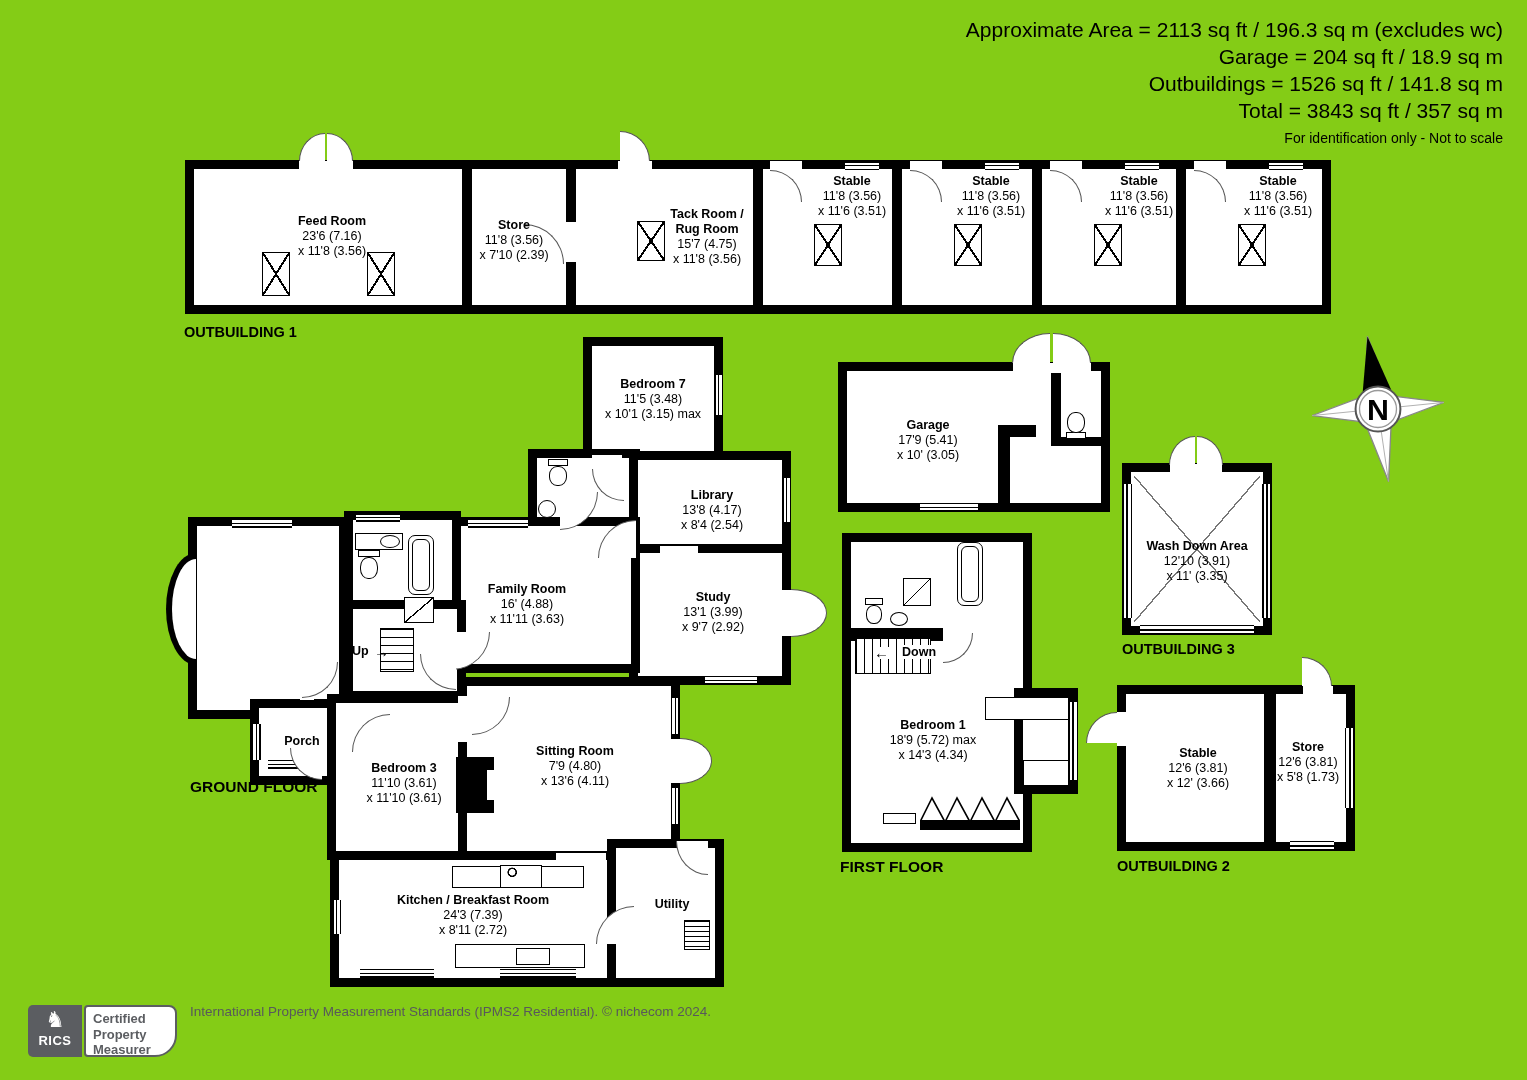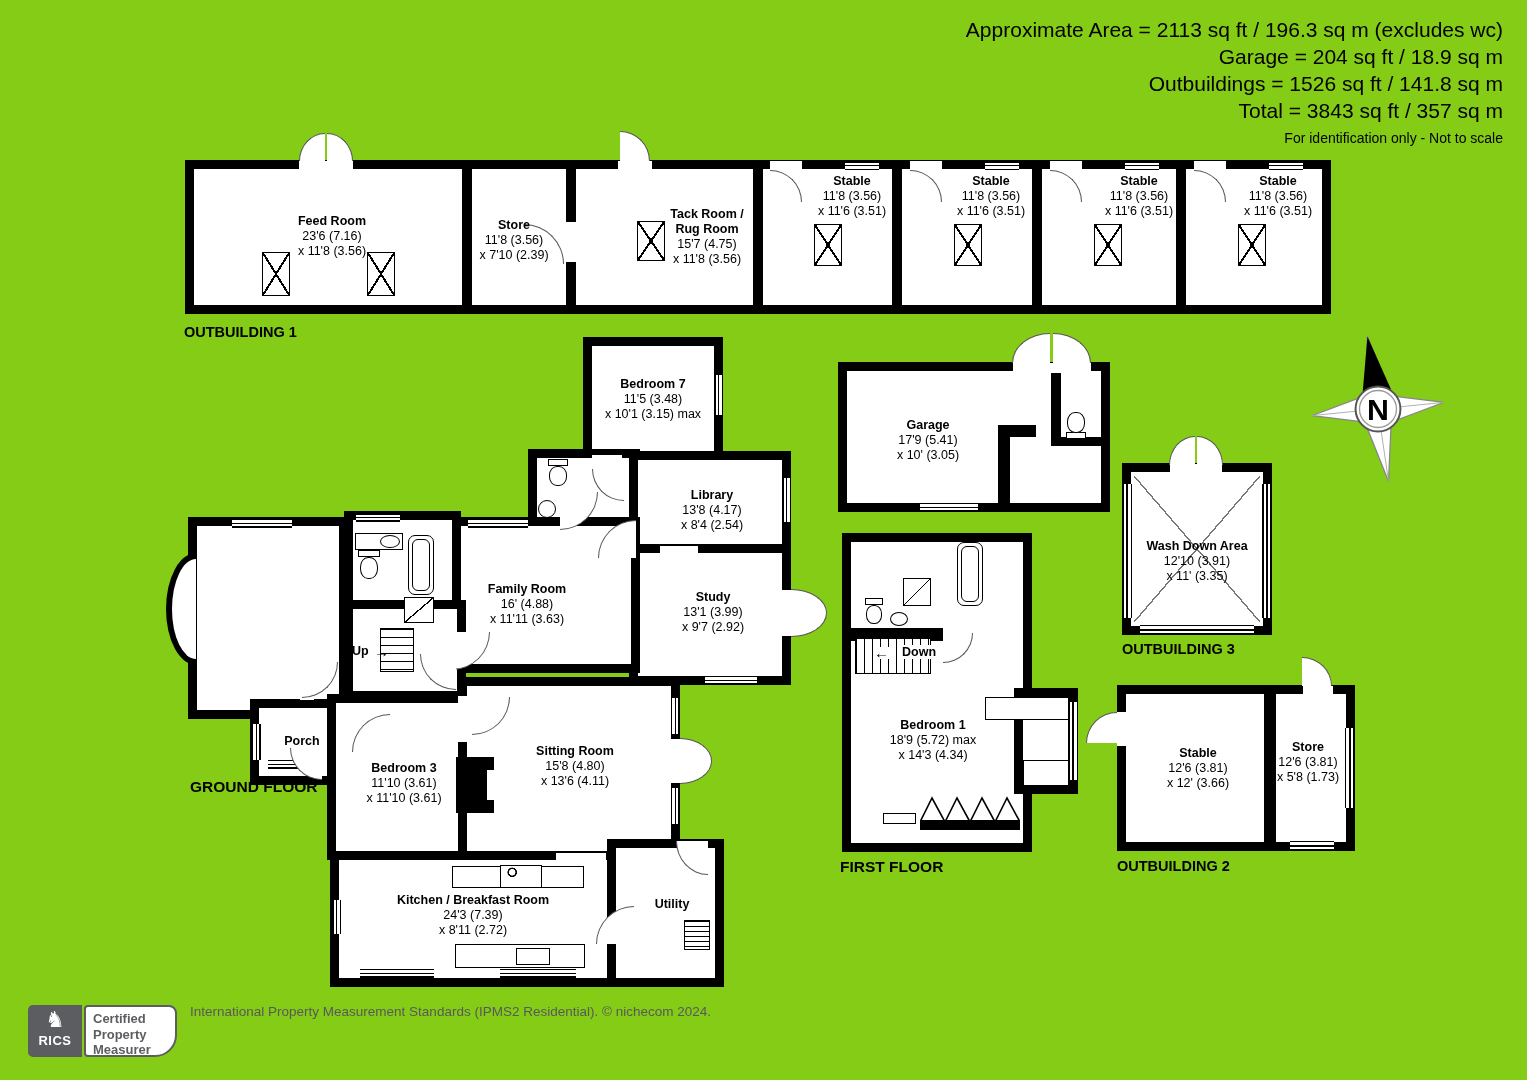--- a/index.html
+++ b/index.html
@@ -244,21 +244,21 @@
   <div class="rl" style="left:252px;top:734px;width:100px;">
     <b>Porch</b>
   </div>
   <div class="rl" style="left:334px;top:761px;width:140px;">
     <b>Bedroom 3</b>
     <span>11'10 (3.61)</span>
     <span>x 11'10 (3.61)</span>
   </div>
   <div class="rl" style="left:505px;top:744px;width:140px;">
     <b>Sitting Room</b>
-    <span>15'8 (4.80)</span>
+    <span>7'9 (4.80)</span>
     <span>x 13'6 (4.11)</span>
   </div>
   <div class="rl" style="left:373px;top:893px;width:200px;">
     <b>Kitchen / Breakfast Room</b>
     <span>24'3 (7.39)</span>
     <span>x 8'11 (2.72)</span>
   </div>
   <div class="rl" style="left:612px;top:897px;width:120px;">
     <b>Utility</b>
   </div>

